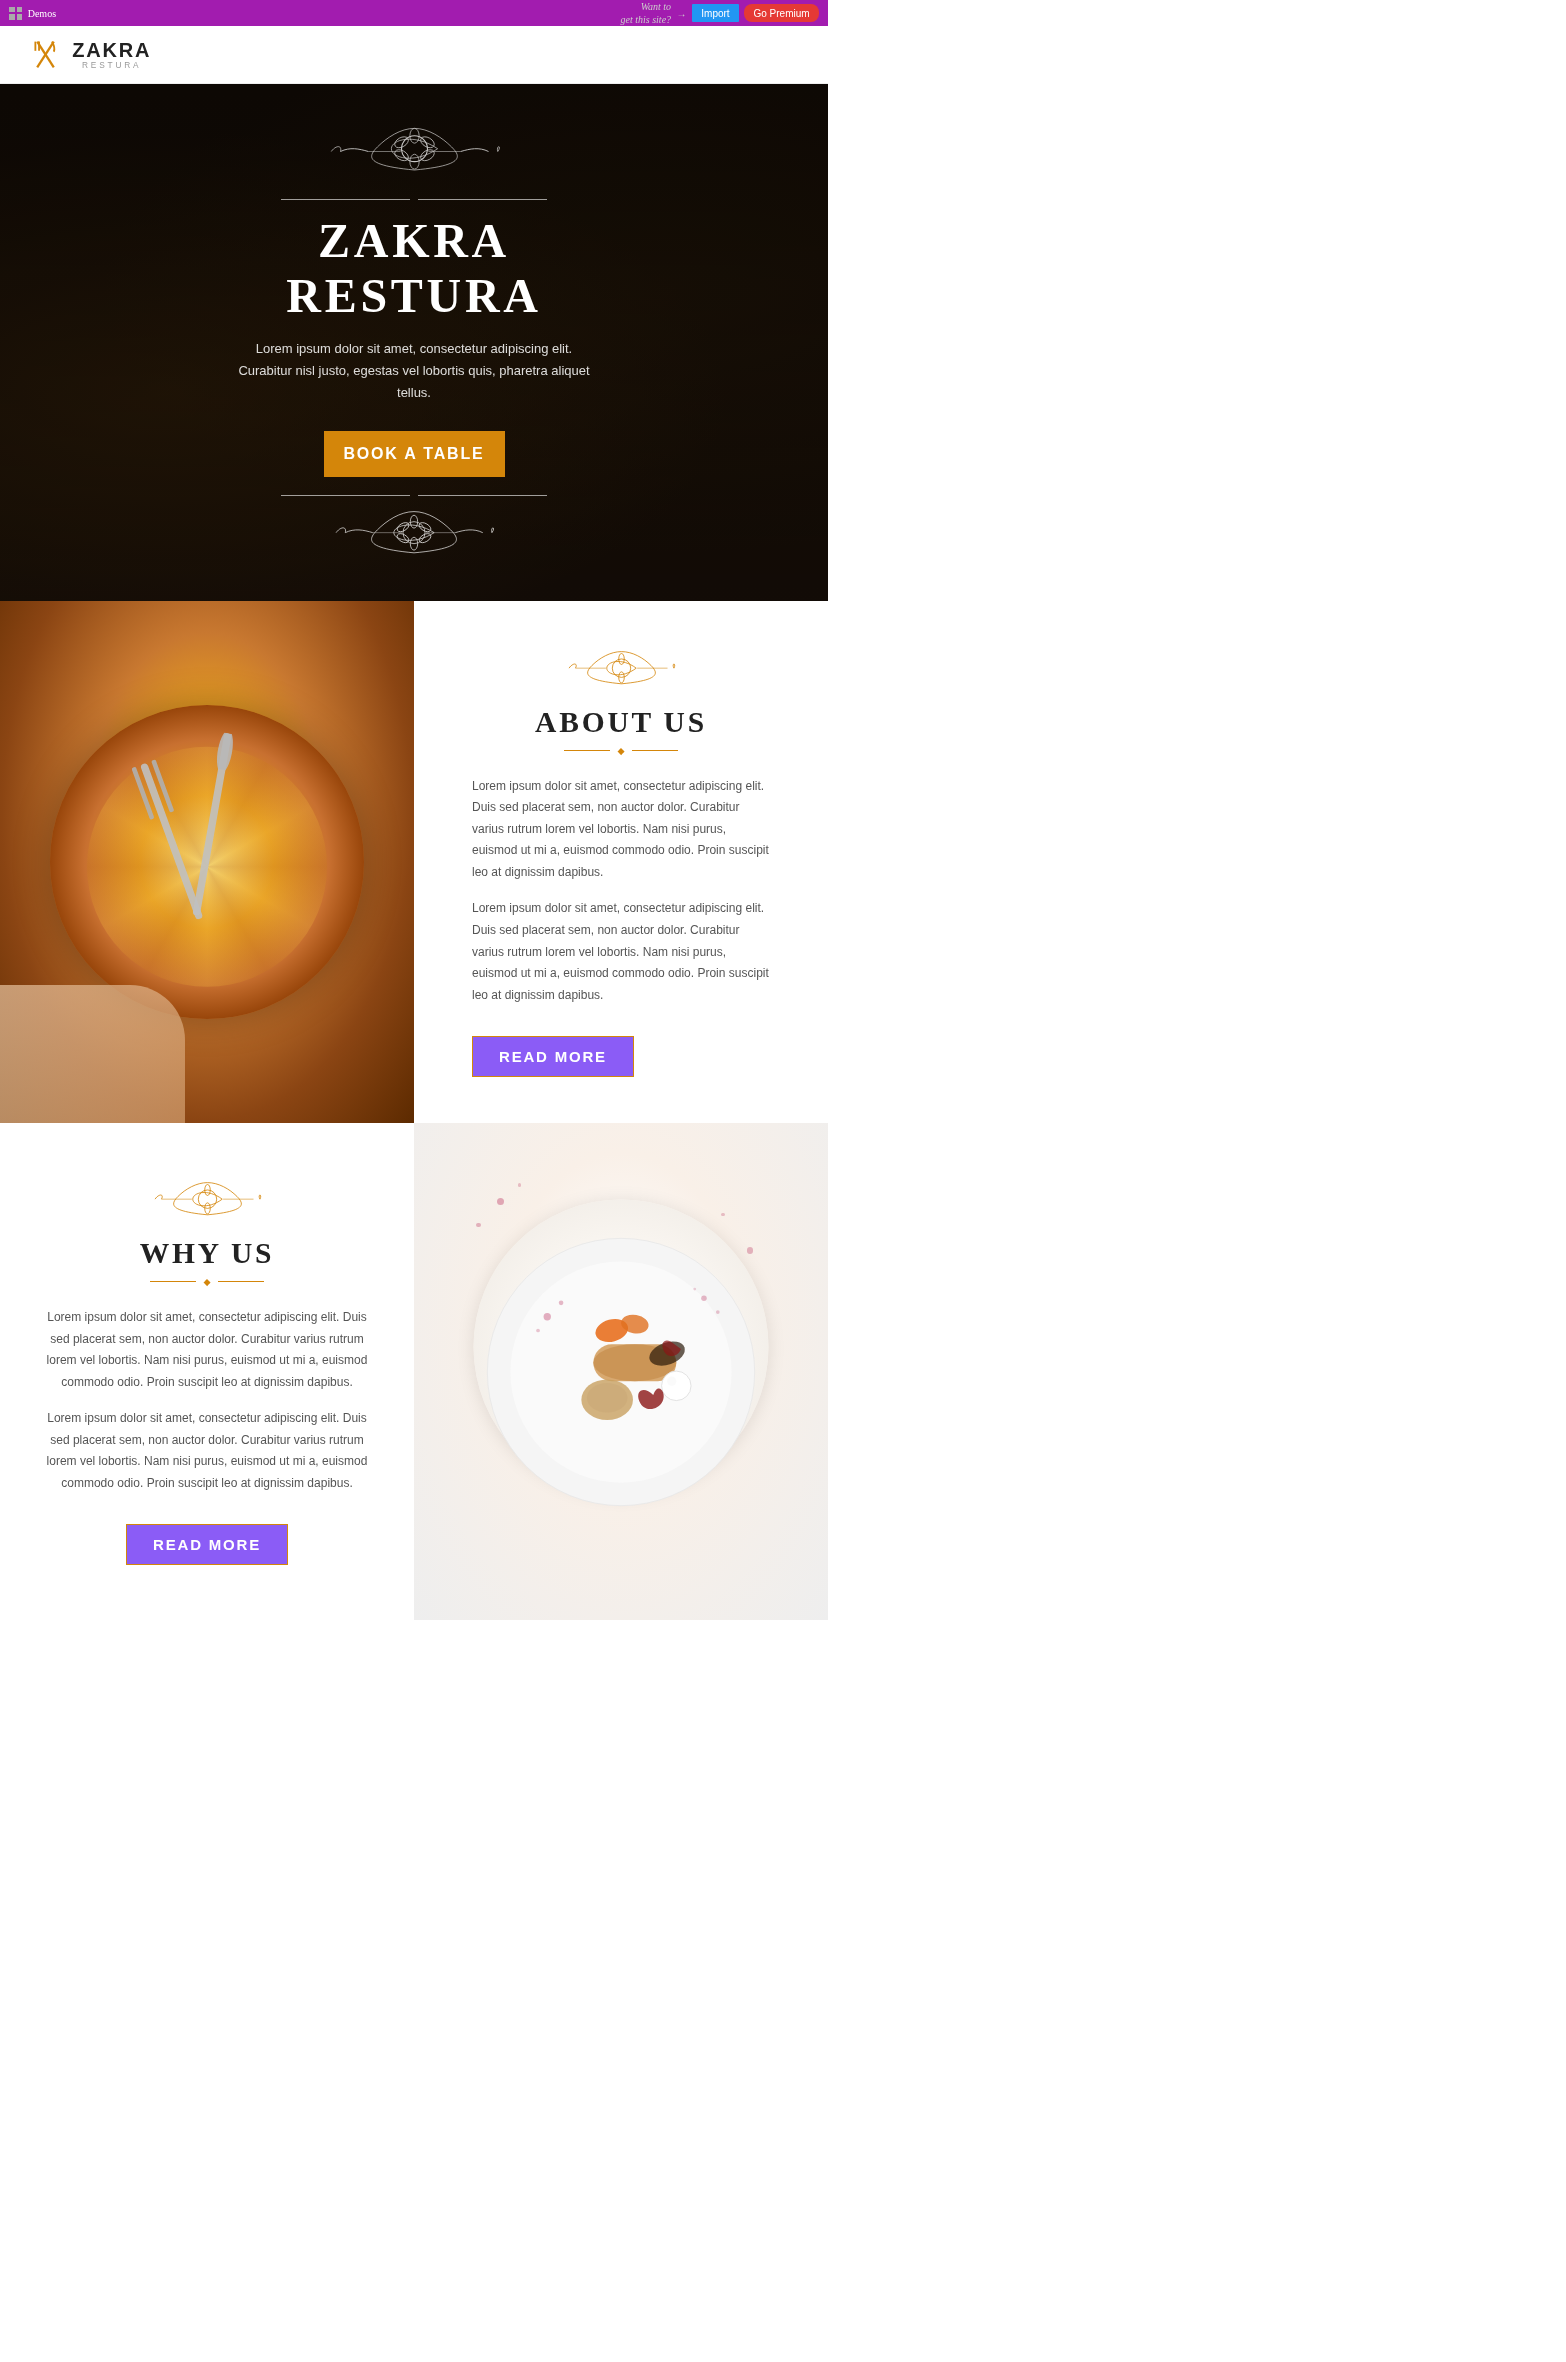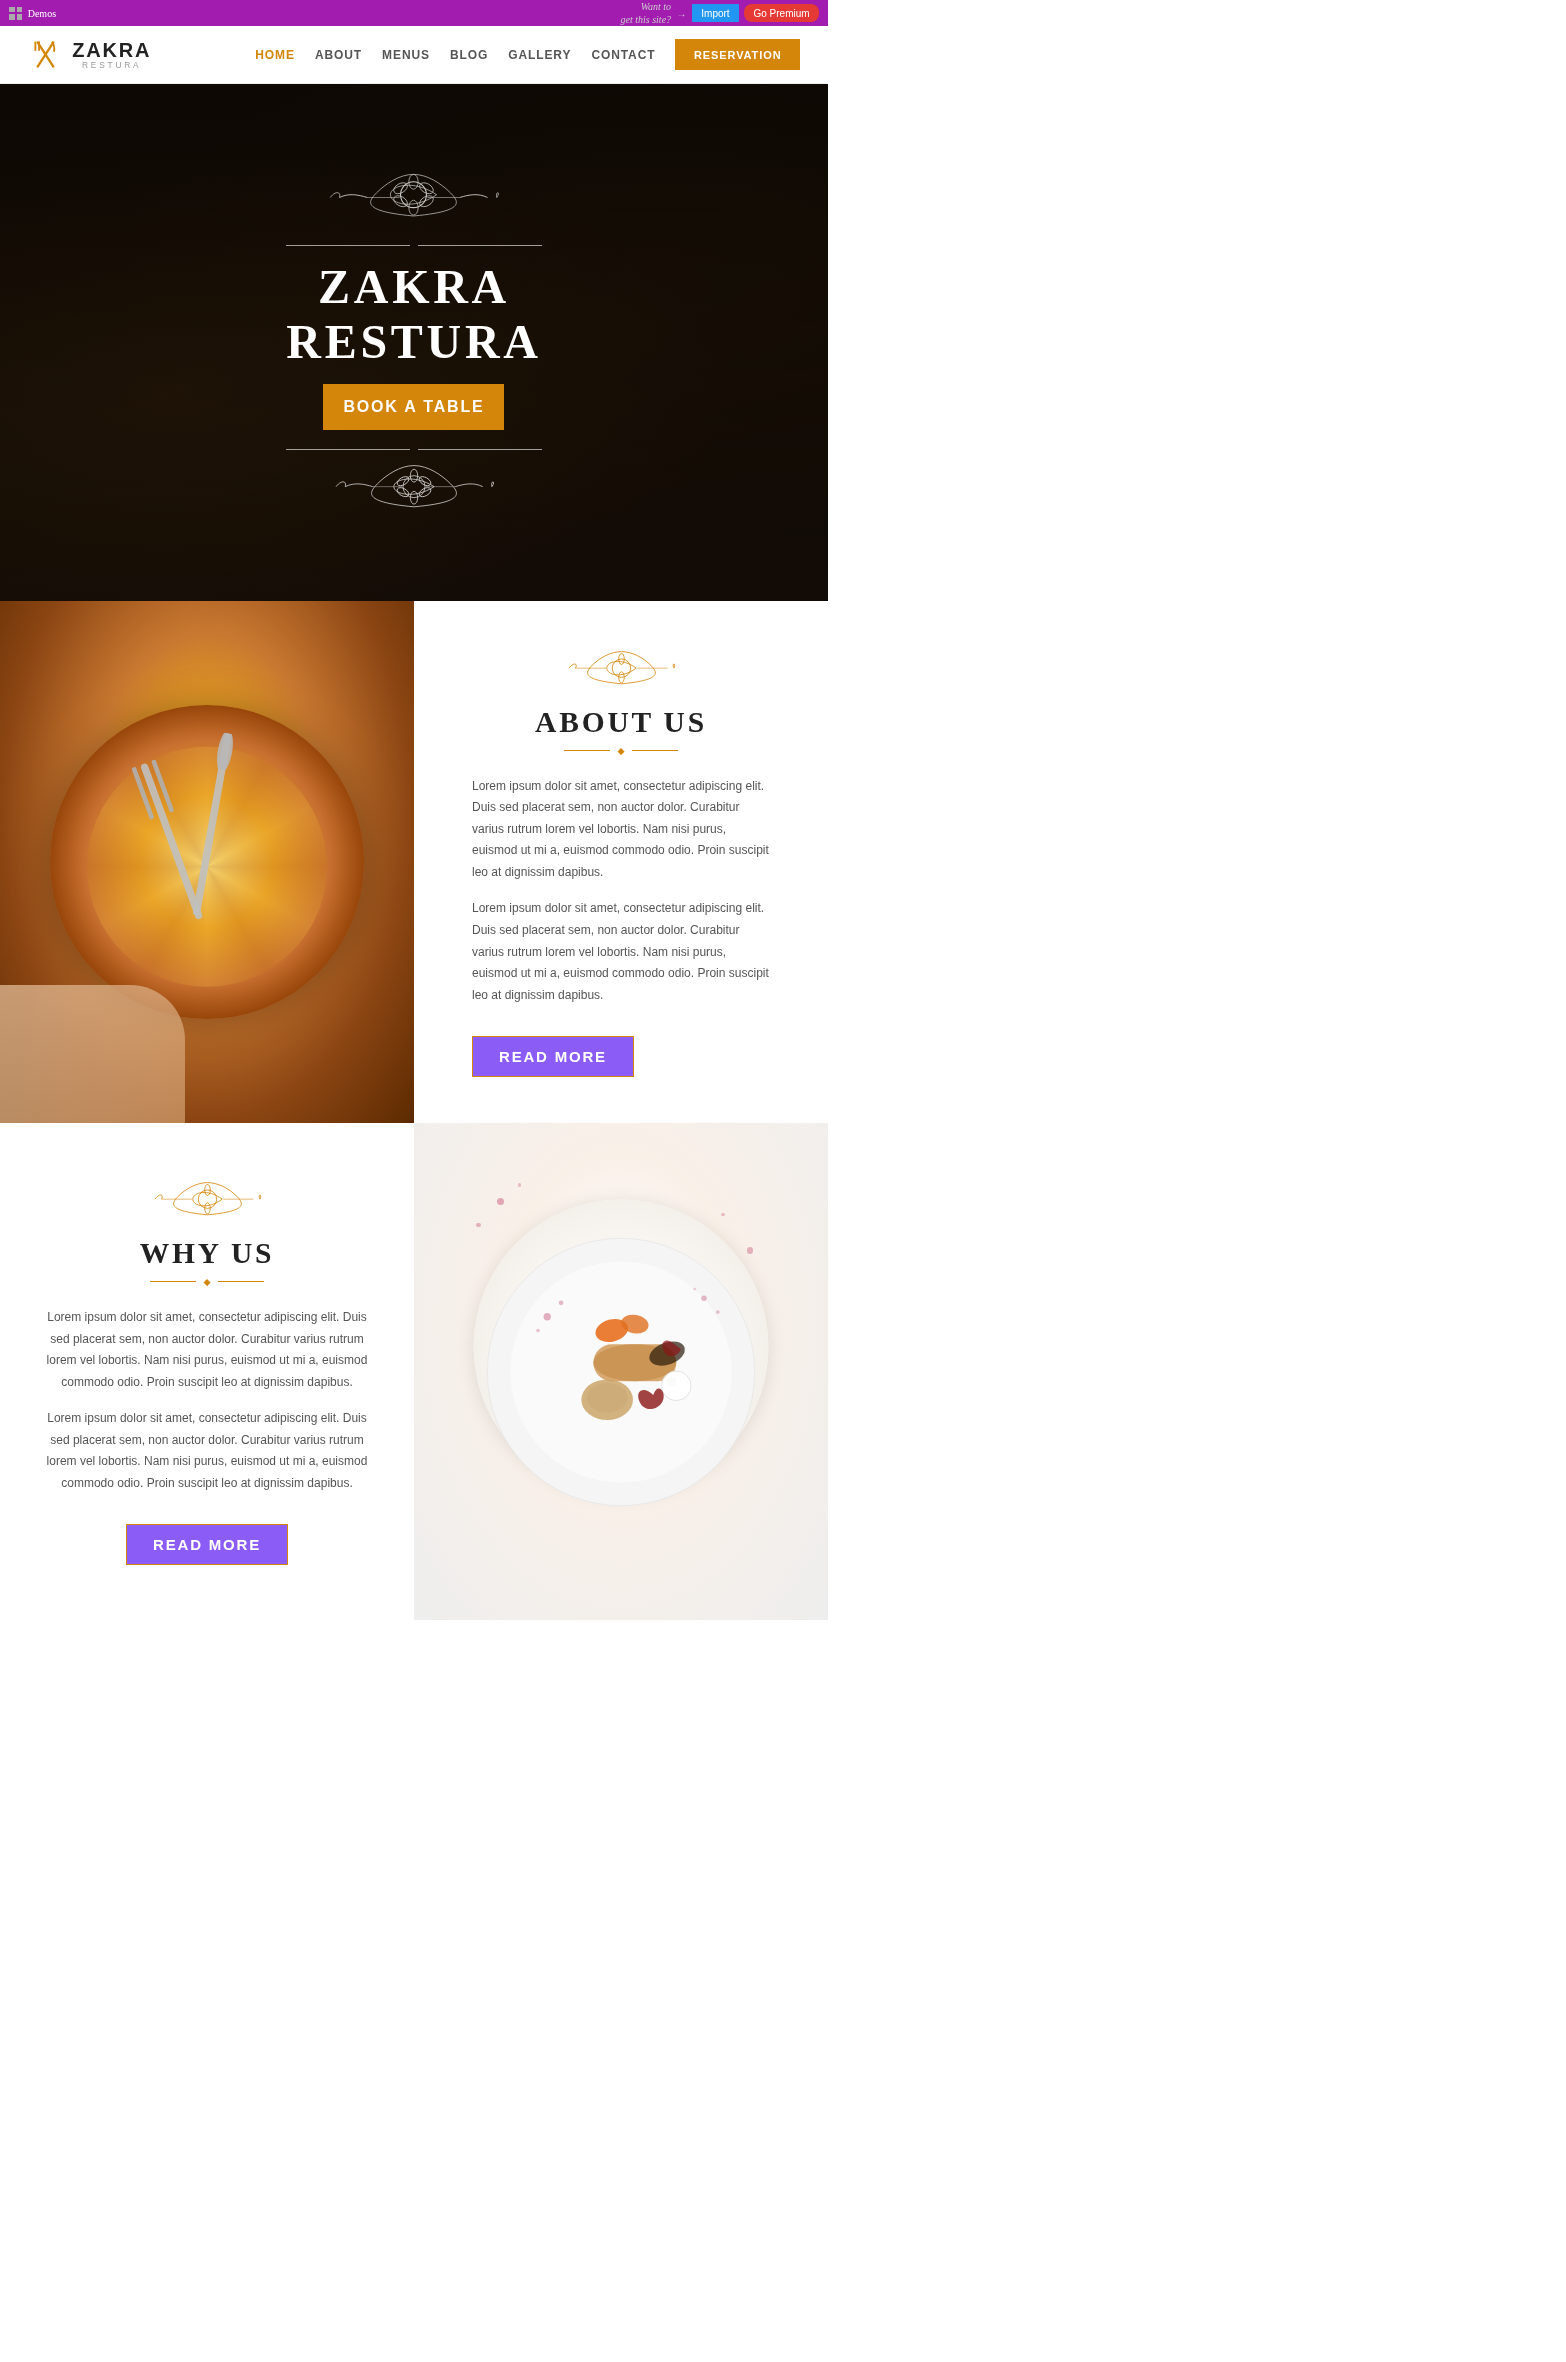--- a/index.html
+++ b/index.html
@@ -348,29 +348,20 @@
         <line x1="12" y1="5" x2="12" y2="15" stroke="#d4860a" stroke-width="2"></line>
 
         <path d="M26 5 Q30 12 28 16" stroke="#d4860a" stroke-width="2" fill="none"></path>
       </svg>
     </div>
     <div class="logo-text-wrap">
       <div class="logo-title">ZAKRA</div>
       <div class="logo-sub">RESTURA</div>
     </div>
   </div>
-  <nav class="main-nav">
-    <a href="#" class="nav-link active">HOME</a>
-    <a href="#" class="nav-link">ABOUT</a>
-    <a href="#" class="nav-link">MENUS</a>
-    <a href="#" class="nav-link">BLOG</a>
-    <a href="#" class="nav-link">GALLERY</a>
-    <a href="#" class="nav-link">CONTACT</a>
-    <button class="btn-reservation">RESERVATION</button>
-  </nav>
 </header>
 
 <section class="hero">
   <div class="hero-bg"></div>
   <div class="hero-content">
     
     <div class="ornament-top">
       <svg width="185" height="65" viewBox="0 0 200 70" fill="none" xmlns="http://www.w3.org/2000/svg">
         <g stroke="white" stroke-width="1" fill="none" opacity="0.85">
 
@@ -397,20 +388,25 @@
       </svg>
     </div>
     <div class="ornament-line">
       <hr>
         <hr>
     </div>
     <h1 class="hero-title">
       <span>ZAKRA</span><br>
       <span>RESTURA</span>
     </h1>
+    <p class="hero-subtitle">
+      Lorem ipsum dolor sit amet, consectetur adipiscing elit.<br>
+      Curabitur nisl justo, egestas vel lobortis quis, pharetra aliquet<br>
+      tellus.
+    </p>
     <button class="btn-book">BOOK A TABLE</button>
     
     <div class="ornament-bottom">
       <div class="ornament-line">
         <hr>
           <hr>
       </div>
       <svg width="166" height="55" viewBox="0 0 180 60" fill="none" xmlns="http://www.w3.org/2000/svg" style="margin-top:5.5px">
         <g stroke="white" stroke-width="0.9" fill="none" opacity="0.8">
           <path d="M90 5 C75 5 60 15 50 25 C40 35 35 45 90 50 C145 45 140 35 130 25 C120 15 105 5 90 5Z"></path>

